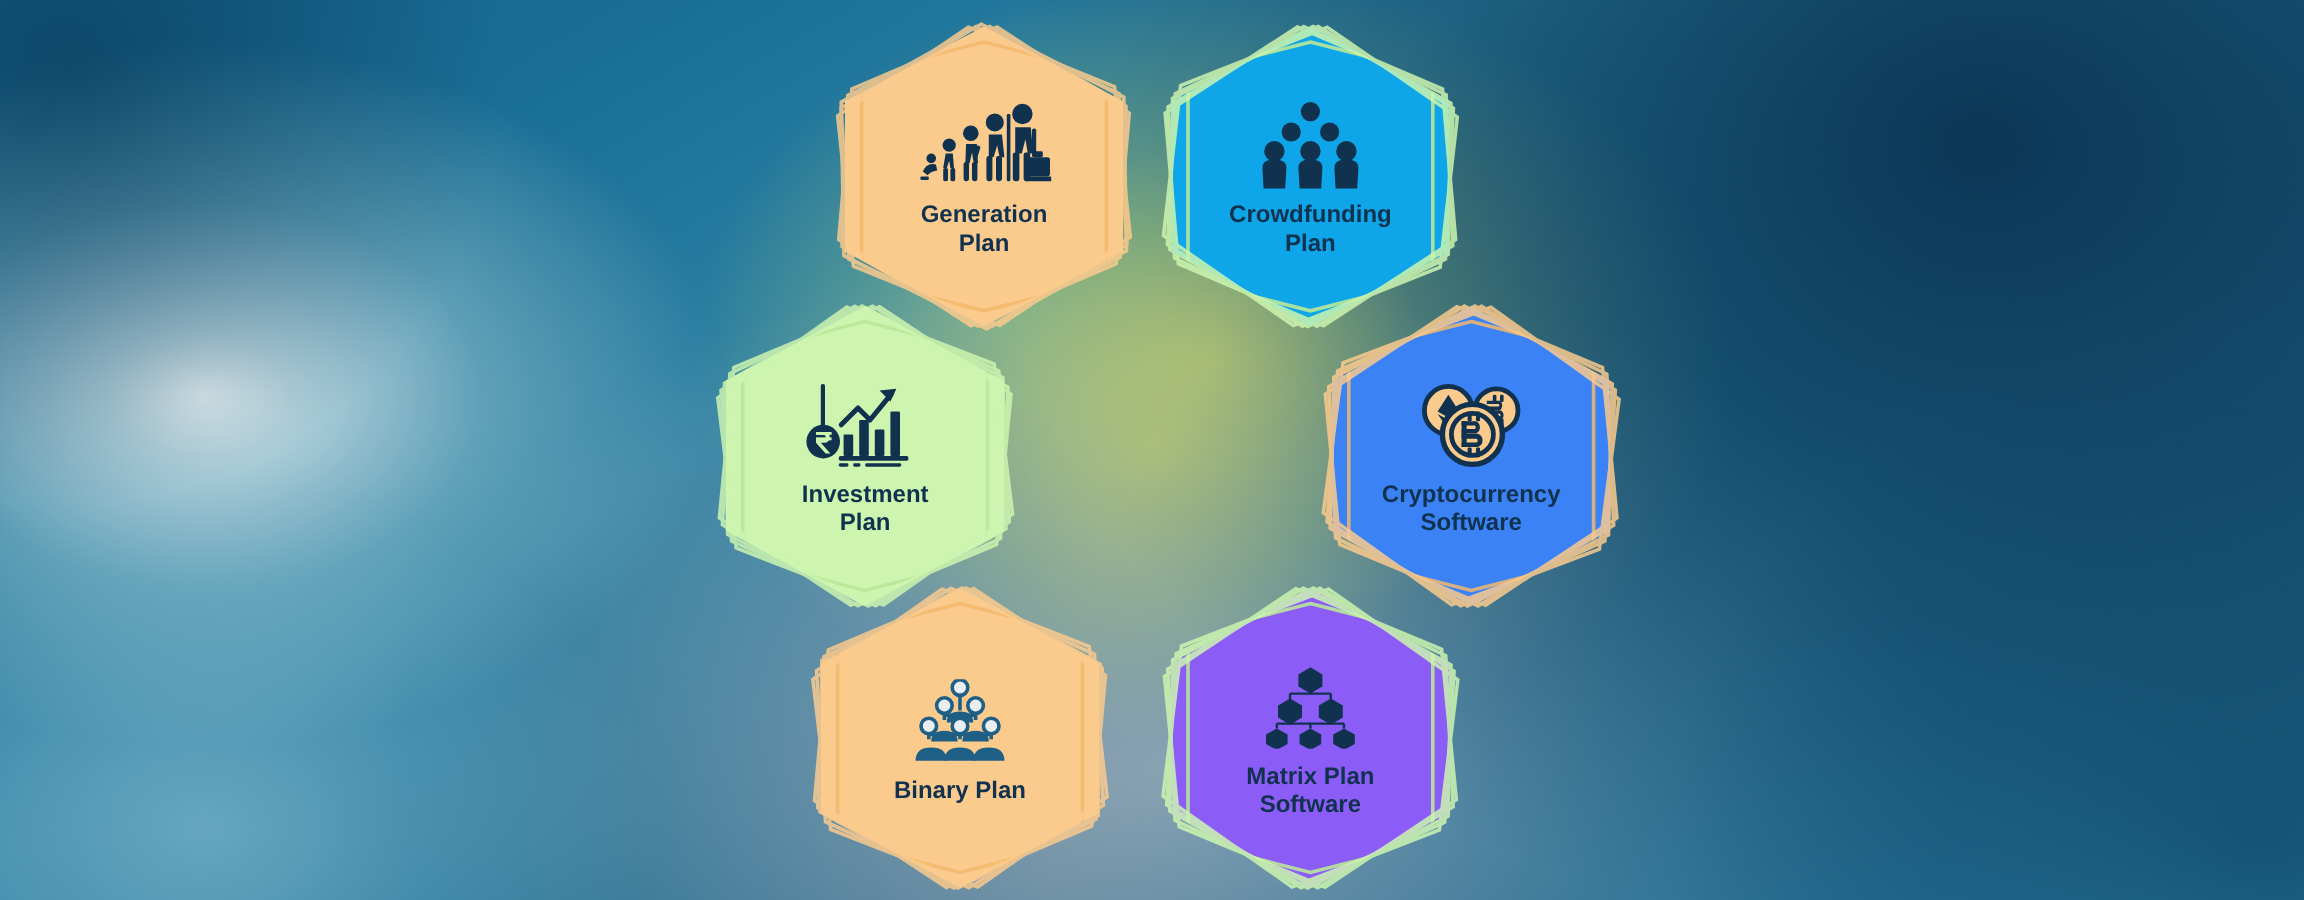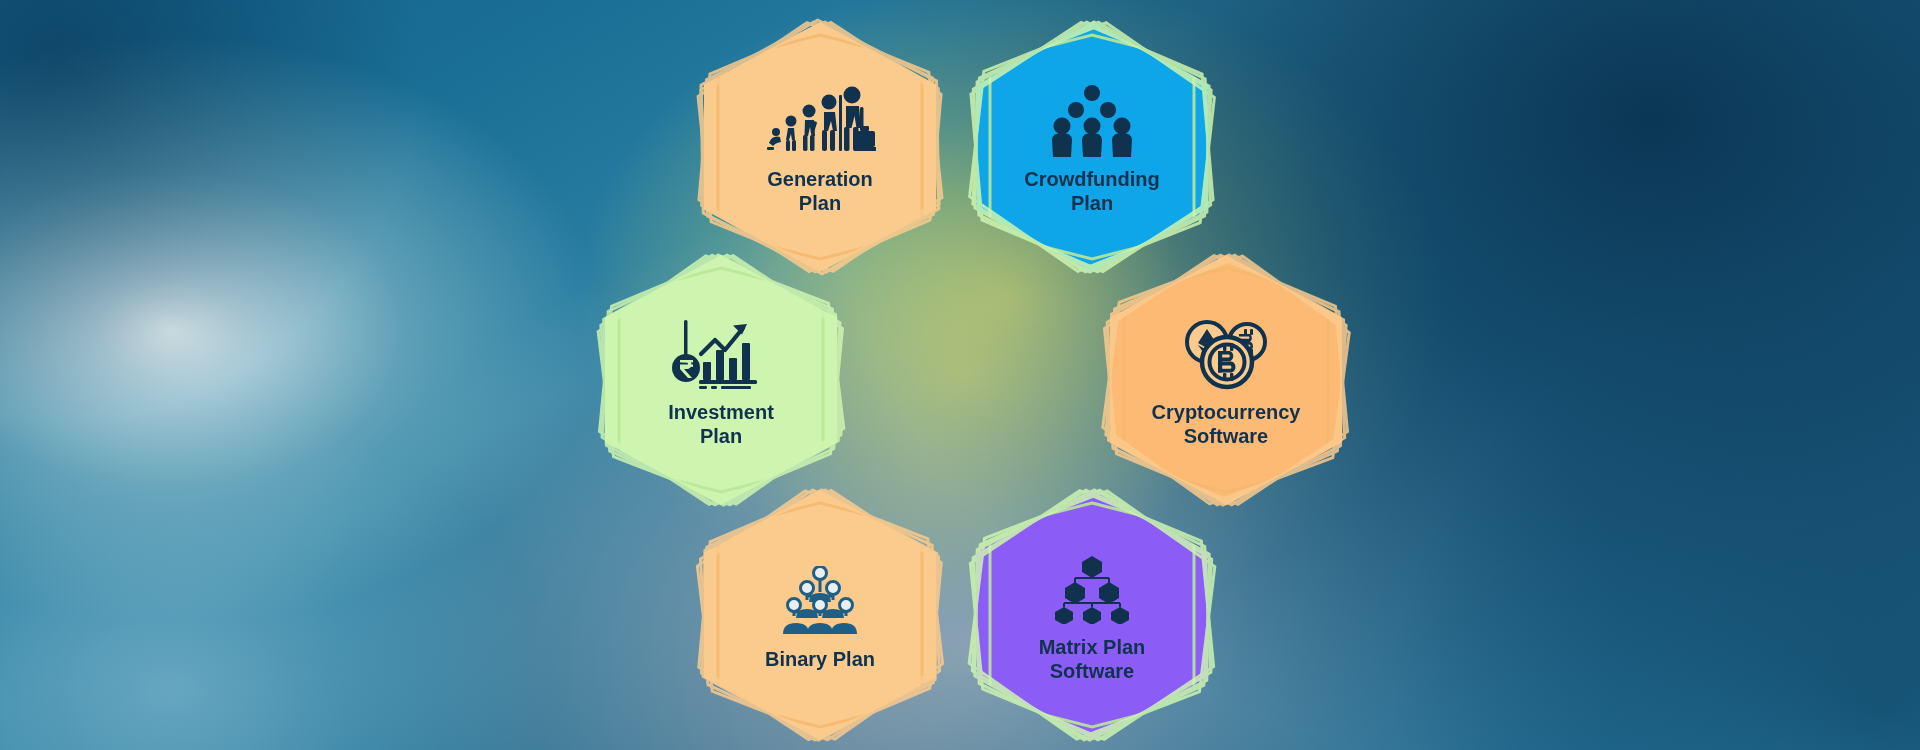--- a/index.html
+++ b/index.html
@@ -284,21 +284,21 @@
   <div class="hex-tile" style="left:1110px; top:255px;">
     <svg class="scribble" viewBox="0 0 256 274">
       <g fill="none" stroke="#fbcb8e" stroke-width="3" opacity="0.85">
         <polygon points="128,12 244,74 244,200 128,262 12,200 12,74" transform="rotate(4 128 137)"></polygon>
         <polygon points="128,12 244,74 244,200 128,262 12,200 12,74" transform="rotate(-2.6 128 137)"></polygon>
         <polygon points="128,12 244,74 244,200 128,262 12,200 12,74" transform="rotate(7.5 128 137)"></polygon>
         <polygon points="128,12 244,74 244,200 128,262 12,200 12,74" transform="rotate(-5.5 128 137)"></polygon>
         <polygon points="128,12 244,74 244,200 128,262 12,200 12,74" transform="rotate(1.4 128 137)"></polygon>
       </g>
     </svg>
-    <div class="hex-main" style="background:#fdba74;">
+    <div class="hex-main" style="background:#3b82f6;">
       <svg viewBox="0 0 232 250" style="position:absolute;inset:0;">
         <polygon points="116,13 218,39 218,211 116,237 14,211 14,39" fill="none" stroke="#f3b86c" stroke-width="3" opacity="0.85"></polygon>
       </svg>
       <div class="hex-content">
         <div class="hex-icon">
           <svg width="86" height="72" viewBox="0 0 86 72" fill="none" stroke="#10324f">
 
             <circle cx="24" cy="24" r="20" stroke-width="4" fill="#fbcb8e"></circle>
             <g fill="#10324f" stroke="none">
               <path d="M24 11 l9 14 l-9 5 l-9 -5 z"></path>
@@ -329,21 +329,21 @@
           </svg>
         </div>
         <div class="hex-label">
           <span>Cryptocurrency</span><br>
           <span>Software</span>
         </div>
       </div>
     </div>
   </div>
 
-  <div class="hex-tile" style="left:704px; top:490px;">
+  <div class="hex-tile" style="left:684px; top:490px;">
     <svg class="scribble" viewBox="0 0 256 274">
       <g fill="none" stroke="#fbcb8e" stroke-width="3" opacity="0.85">
         <polygon points="128,12 244,74 244,200 128,262 12,200 12,74" transform="rotate(-3.4 128 137)"></polygon>
         <polygon points="128,12 244,74 244,200 128,262 12,200 12,74" transform="rotate(2.4 128 137)"></polygon>
         <polygon points="128,12 244,74 244,200 128,262 12,200 12,74" transform="rotate(-6.8 128 137)"></polygon>
         <polygon points="128,12 244,74 244,200 128,262 12,200 12,74" transform="rotate(5.2 128 137)"></polygon>
         <polygon points="128,12 244,74 244,200 128,262 12,200 12,74" transform="rotate(0.8 128 137)"></polygon>
       </g>
     </svg>
     <div class="hex-main" style="background:#fbcb8e;">

